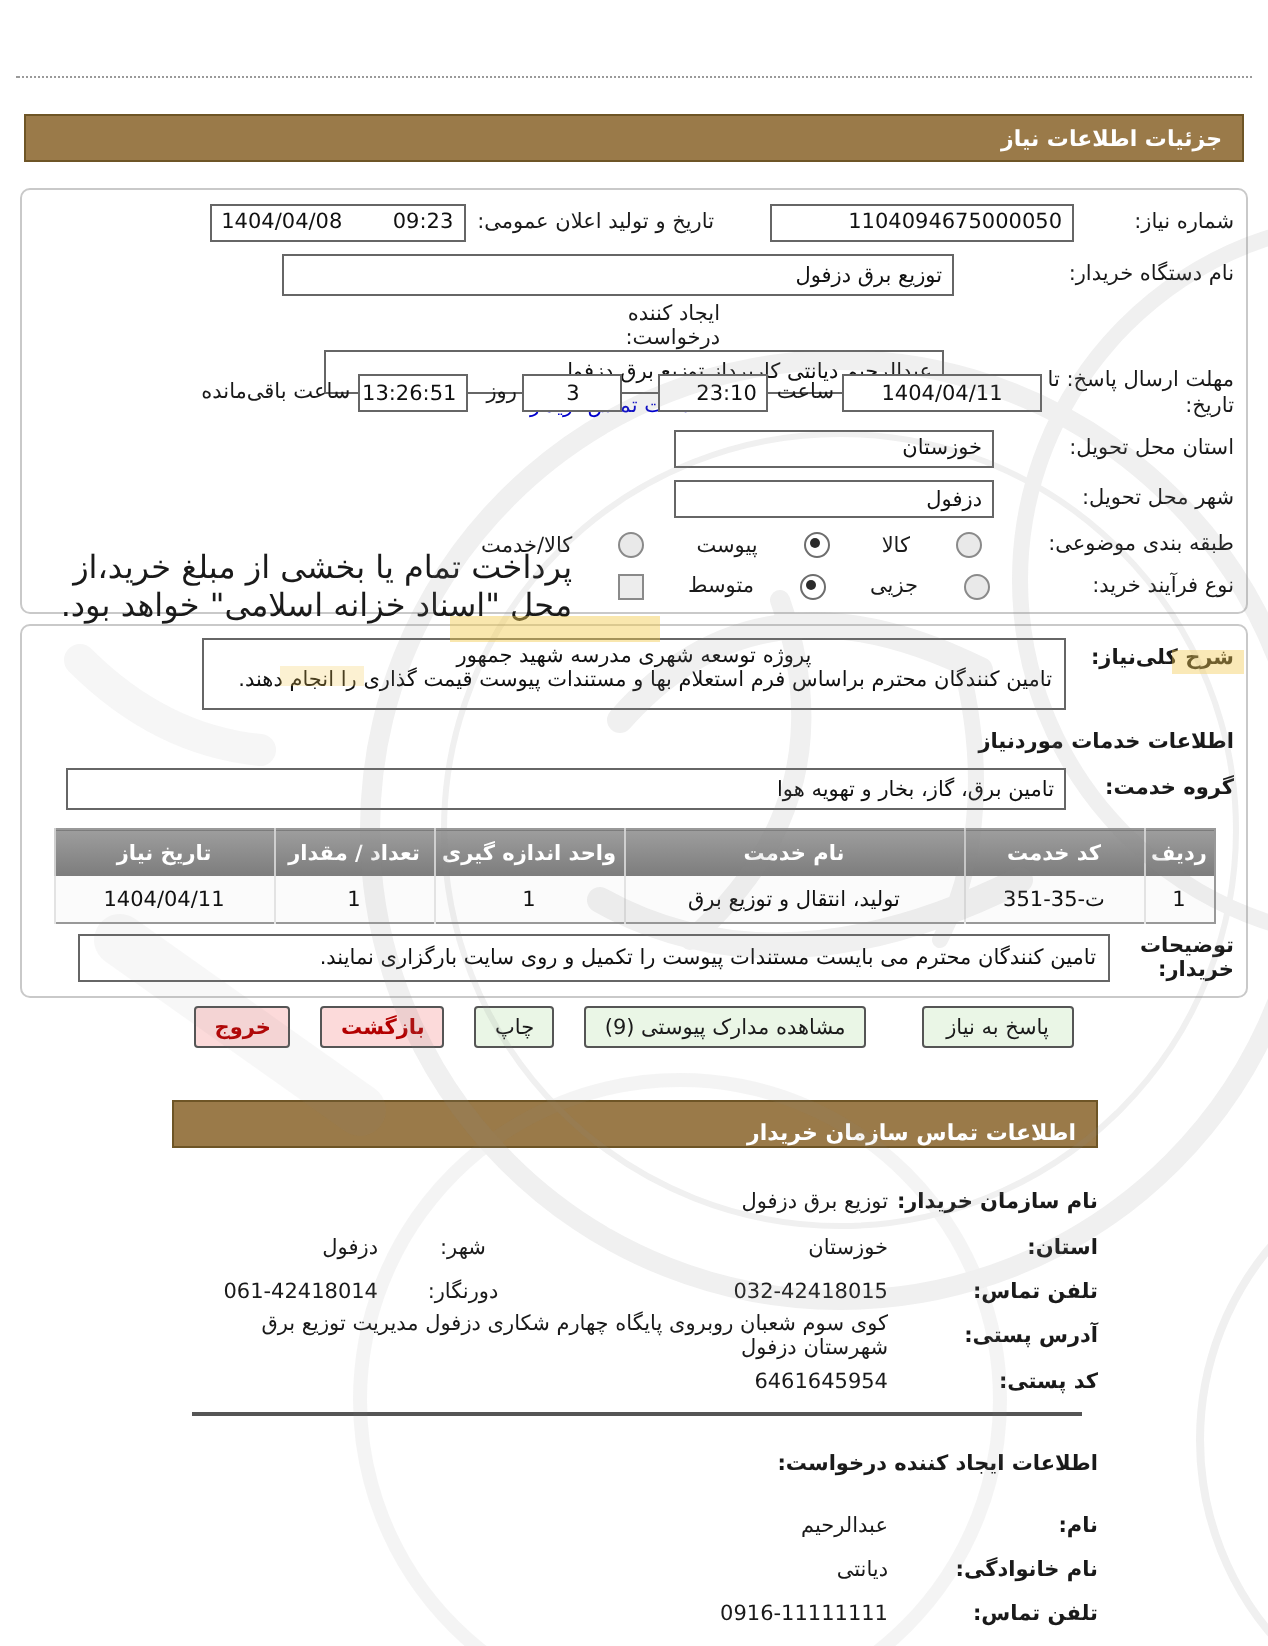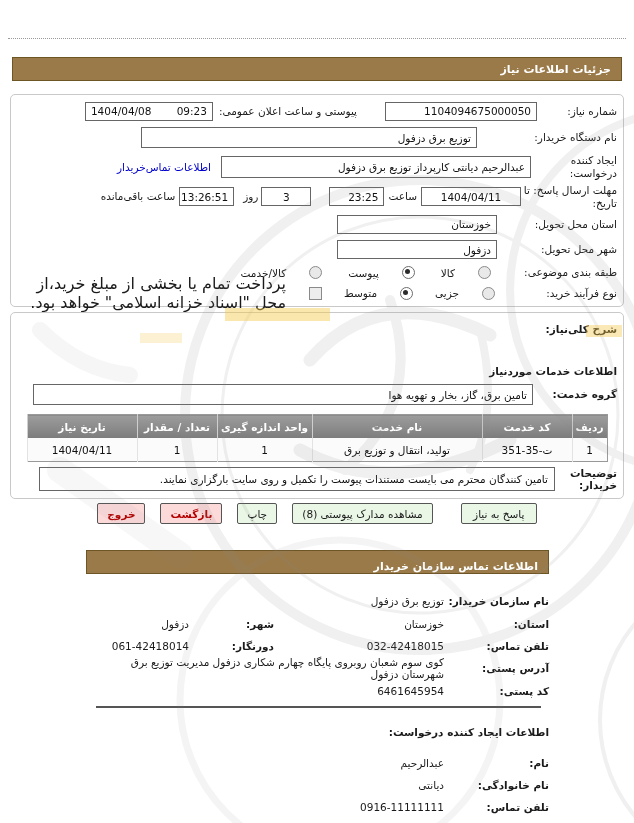--- a/index.html
+++ b/index.html
@@ -39,63 +39,63 @@
   .svcTable td{background:#fbfbfb;height:21px;text-align:center;border-left:1px solid #e3e3e3;color:#111;}
   .btnrow{position:absolute;top:503px;left:0;right:0;display:flex;justify-content:center;align-items:center;gap:15px;}
   .btn{height:21px;border:1px solid #555;font-family:"DejaVu Sans",sans-serif;font-size:10.5px;
         padding:0 9px;cursor:pointer;border-radius:2px;}
   .btn.green{background:#eaf6e6;color:#1a1a1a;}
   .btn.pink{background:#fcdada;color:#b30000;font-weight:bold;}
   .contact{position:absolute;top:580px;right:85px;width:463px;font-size:10.5px;color:#1a1a1a;}
   .crow{display:flex;align-items:center;height:22px;position:absolute;right:0;left:0;}
   .cl1{flex:none;width:105px;font-weight:bold;}
   .cv1{flex:none;width:170px;}
-  .cl2{flex:none;width:85px;font-weight:bold;}
+  .cl2{flex:none;width:85px;font-weight:normal;text-align:center;}
   .cv2{flex:none;width:100px;}
   .divider{position:absolute;top:126px;right:8px;width:445px;border-top:2px solid #555;}
   .cheading{position:absolute;top:146px;right:0;font-weight:bold;}
 </style>
 </head>
 <body>
 
 <div class="page">
   <div class="content">
     <div class="topline"></div>
 
     <div class="barTitle" id="bar1">
       <span>جزئیات اطلاعات نیاز</span>
     </div>
 
     <div class="panel" id="panelA">
       <div class="frow" style="height:26px;">
         <span class="flabel" style="width:80px;">شماره نیاز:</span>
         <span class="ibox ta-r" style="width:152px;">1104094675000050</span>
-        <span class="flabel" style="margin-right:28px;">پیوستی و ساعت اعلان عمومی:</span>
+        <span class="flabel" style="margin-right:28px;">تاریخ و تولید اعلان عمومی:</span>
         <span class="ibox dt" style="width:128px;margin-right:6px;">
           <span>09:23</span>
           <span>1404/04/08</span>
         </span>
       </div>
 
       <div class="frow" style="height:27px;">
         <span class="flabel" style="width:140px;">نام دستگاه خریدار:</span>
         <span class="ibox ta-r" style="width:336px;height:21px;">توزیع برق دزفول</span>
       </div>
 
-      <div class="frow" style="height:31px;">
+      <div class="frow" style="height:31px;flex-direction:column;">
         <span class="flabel" style="width:86px;">ایجاد کننده درخواست:</span>
         <span class="ibox ta-r" style="width:310px;height:22px;">عبدالرحیم دیانتی کارپرداز توزیع برق دزفول</span>
         <span class="link">اطلاعات تماس‌خریدار</span>
       </div>
 
       <div class="frow" style="height:29px;">
         <span class="flabel" style="width:96px;">مهلت ارسال پاسخ: تا تاریخ:</span>
         <span class="ibox ta-c" style="width:100px;">1404/04/11</span>
         <span class="flabel" style="margin:0 4px;">ساعت</span>
-        <span class="ibox ta-r" style="width:55px;">23:25</span>
+        <span class="ibox ta-r" style="width:55px;">23:10</span>
         <span class="ibox ta-c" style="width:50px;margin-right:18px;">3</span>
         <span class="flabel" style="margin:0 3px;">روز</span>
         <span class="ibox ta-r" style="width:55px;margin-right:6px;">13:26:51</span>
         <span class="flabel" style="margin-right:4px;">ساعت باقی‌مانده</span>
       </div>
 
       <div class="frow" style="height:26px;">
         <span class="flabel" style="width:120px;">استان محل تحویل:</span>
         <span class="ibox ta-r" style="width:160px;padding-left:12px;">خوزستان</span>
       </div>
@@ -134,20 +134,24 @@
         <span class="opt">
             <span class="chk"></span>
           <span style="font-size:16px;">پرداخت تمام یا بخشی از مبلغ خرید،از محل "اسناد خزانه اسلامی" خواهد بود.</span>
           </span>
       </div>
     </div>
 
     <div class="panel" id="panelB">
       <div class="frow" style="height:42px;align-items:flex-start;padding-top:3px;">
         <span class="flabel blabel" style="width:84px;padding-top:4px;">شرح کلی‌نیاز:</span>
+        <div class="multibox" style="width:432px;height:36px;padding:2px 6px;">
+          <div style="text-align:center;">پروژه توسعه شهری مدرسه شهید جمهور</div>
+          <div style="text-align:right;">تامین کنندگان محترم براساس فرم استعلام بها و مستندات پیوست قیمت گذاری را انجام دهند.</div>
+        </div>
       </div>
 
       <div class="frow blabel" style="height:20px;">
         <span>اطلاعات خدمات موردنیاز</span>
       </div>
 
       <div class="frow" style="height:27px;">
         <span class="flabel blabel" style="width:84px;">گروه خدمت:</span>
         <span class="ibox ta-r" style="width:500px;height:21px;">تامین برق، گاز، بخار و تهویه هوا</span>
       </div>
@@ -184,21 +188,21 @@
       </table>
 
       <div class="frow" style="height:30px;margin-top:5px;align-items:flex-start;">
         <span class="flabel blabel" style="width:62px;">توضیحات خریدار:</span>
         <div class="multibox ta-r" style="width:516px;height:24px;display:flex;align-items:center;padding:0 6px;">تامین کنندگان محترم می بایست مستندات پیوست را تکمیل و روی سایت بارگزاری نمایند.</div>
       </div>
     </div>
 
     <div class="btnrow">
       <button class="btn green" style="min-width:76px;margin-left:13px;">پاسخ به نیاز</button>
-      <button class="btn green" style="min-width:126px;">مشاهده مدارک پیوستی (8)</button>
+      <button class="btn green" style="min-width:126px;">مشاهده مدارک پیوستی (9)</button>
       <button class="btn green" style="min-width:40px;">چاپ</button>
       <button class="btn pink" style="min-width:42px;">بازگشت</button>
       <button class="btn pink" style="min-width:38px;">خروج</button>
     </div>
 
     <div class="barTitle" id="bar2">
       <span>اطلاعات تماس سازمان خریدار</span>
     </div>
 
     <div class="contact">

